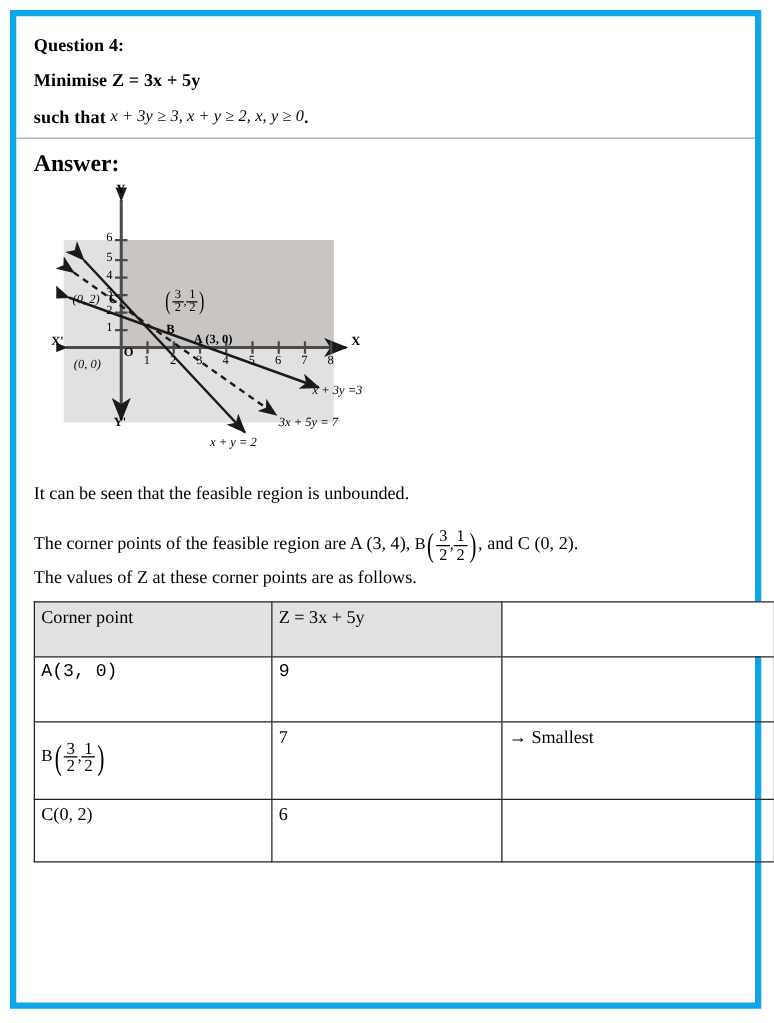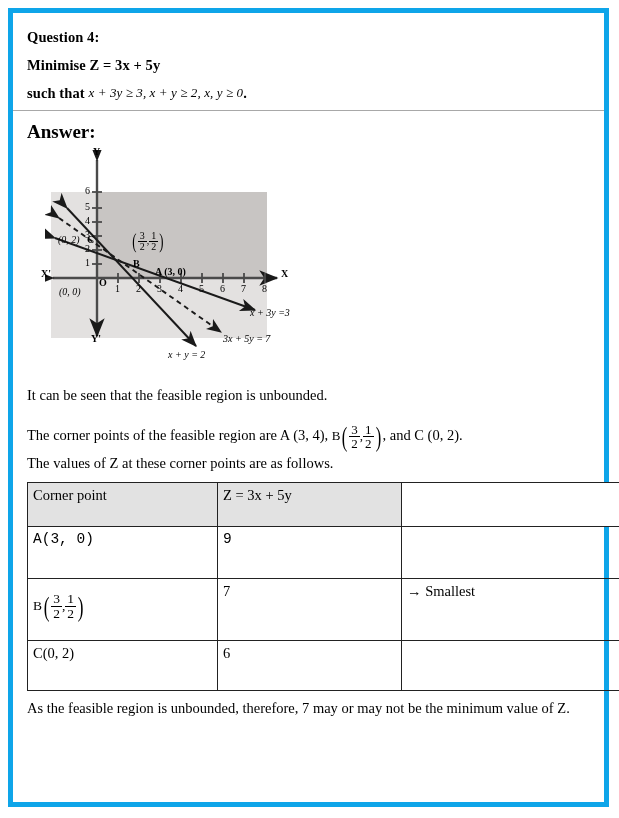--- a/index.html
+++ b/index.html
@@ -254,15 +254,14 @@
       <td class="c3 mid">→ Smallest</td>
     </tr>
     <tr class="rowh-c">
       <td class="c1">C(0, 2)</td>
       <td class="c2">6</td>
       <td class="c3"></td>
     </tr>
   </tbody>
     </table>
 
-  <div class="final">As the feasible region is unbounded, therefore, 7 may or may not be the minimum value of Z.</div>
 
 </div>
 
 </body></html>

